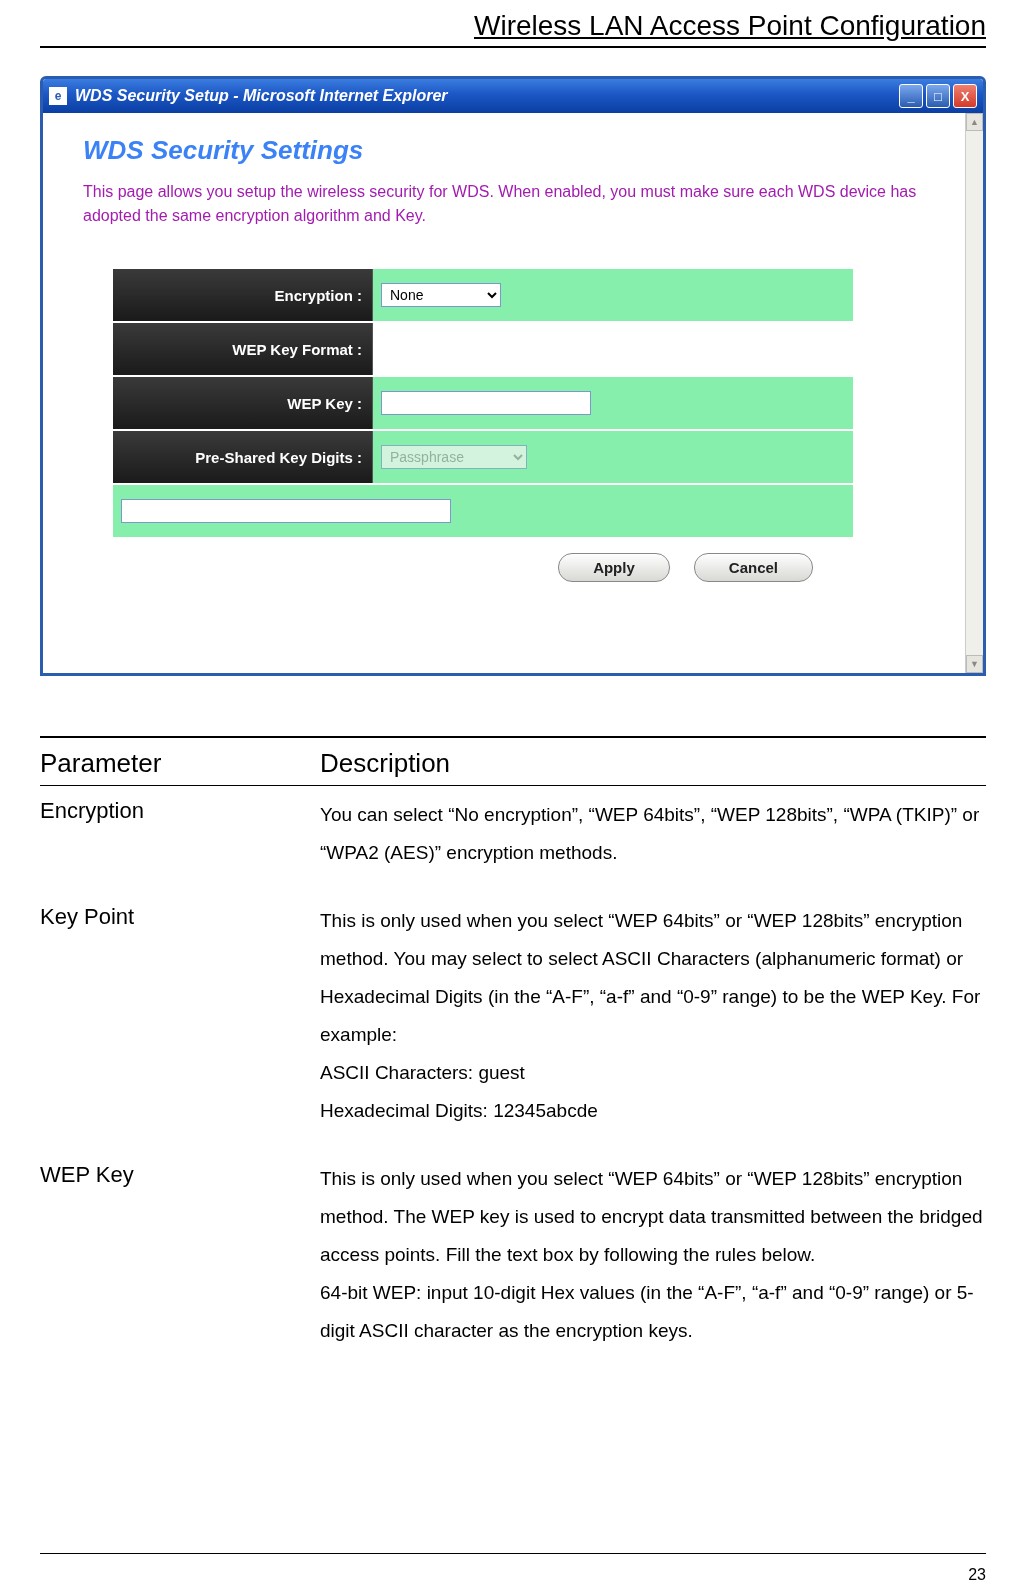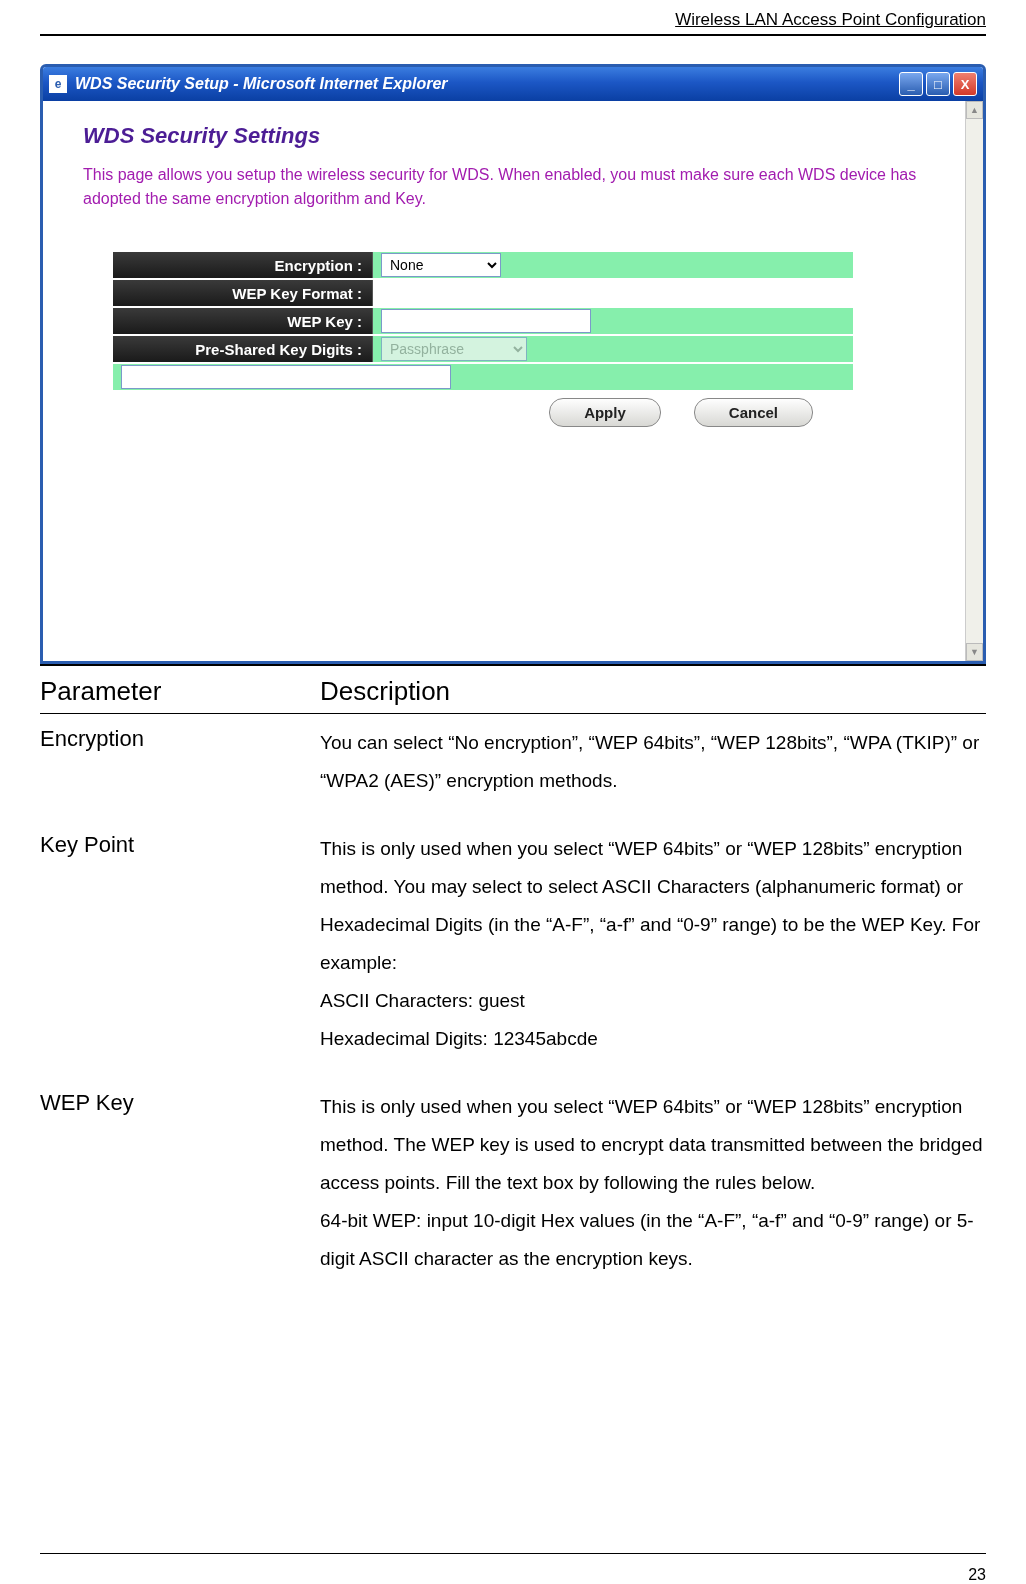--- a/index.html
+++ b/index.html
@@ -7,21 +7,21 @@
     width: 1026px;
     height: 1584px;
     background: #ffffff;
     font-family: Arial, Helvetica, sans-serif;
     color: #000;
     padding: 0 40px;
     position: relative;
   }
   .page-header {
     text-align: right;
-    font-size: 17px;
+    font-size: 28px;
     padding-top: 10px;
     padding-bottom: 4px;
     border-bottom: 2px solid #000;
     text-decoration: underline;
   }
   .window-frame {
     margin-top: 28px;
     border: 3px solid #2a5db0;
     border-radius: 6px 6px 0 0;
     background: #fff;
@@ -87,40 +87,40 @@
     flex-direction: column;
   }
   .scrollbar-arrow {
     height: 18px;
     background: #e6e6de;
     border: 1px solid #bbb;
     display:flex;align-items:center;justify-content:center;
     color:#888;font-size:9px;
   }
   .page-title-h {
-    font-size: 22px;
+    font-size: 26px;
     font-weight: bold;
     font-style: italic;
-    color: #4c1d95;
+    color: #3b82f6;
     margin-bottom: 14px;
   }
   .intro-text {
     font-size: 16px;
     color: #a21caf;
     line-height: 1.5;
     margin-bottom: 41px;
   }
   .form-area {
     margin-left: 30px;
     width: 740px;
   }
   .form-row {
     display: flex;
     align-items: stretch;
-    height: 26px;
+    height: 52px;
     margin-bottom: 2px;
   }
   .form-label {
     width: 260px;
     background: linear-gradient(to bottom, #3a3a3a, #1a1a1a);
     color: #fff;
     font-weight: bold;
     font-size: 15px;
     display: flex;
     align-items: center;
@@ -143,38 +143,39 @@
     background: #fff;
     font-family: Arial;
   }
   .sel.disabled, .txtin.disabled {
     color: #999;
     background: #f5f5f5;
   }
   .btn-row {
     display: flex;
     justify-content: flex-end;
-    gap: 33px;
-    margin-top: 8px;
+    gap: 24px;
+    margin-top: 16px;
     padding-right: 40px;
   }
   .pill-btn {
     border: 1px solid #888;
     border-radius: 14px;
     background: linear-gradient(to bottom, #fefefe, #d8d8d4);
     padding: 5px 34px;
     font-size: 15px;
     font-weight: bold;
     color: #222;
     cursor: pointer;
   }
   .spacer-fill { flex:1; }
 
   
   .desc-section {
+    margin-top: 60px;
   }
   .desc-hr {
     border-top: 2px solid #000;
     margin-bottom: 8px;
   }
   .desc-header-row {
     display: flex;
     font-size: 26px;
     padding: 2px 0 6px 0;
   }

